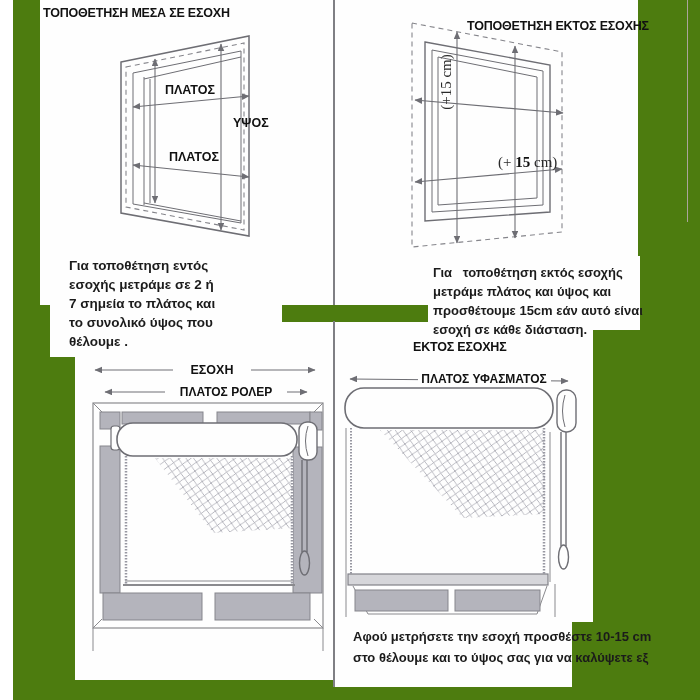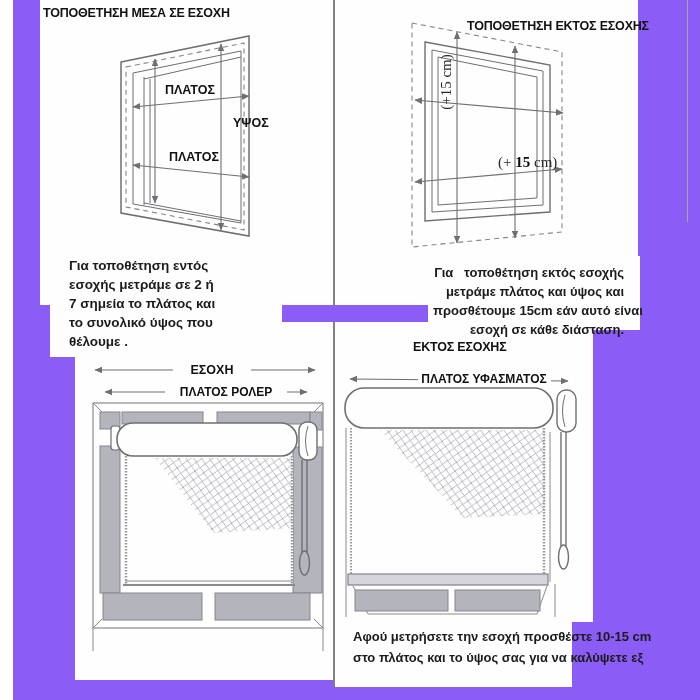--- a/index.html
+++ b/index.html
@@ -1,29 +1,29 @@
 <!DOCTYPE html>
 <html><head>
 <meta charset="utf-8">
 <style>
   html,body{margin:0;padding:0;}
   body{width:700px;height:700px;overflow:hidden;background:#f1ece2;
        font-family:"Liberation Sans",sans-serif;color:#1b1b1b;}
-  .page{position:relative;width:700px;height:700px;background:#8b5cf6;}
+  .page{position:relative;width:700px;height:700px;background:#4d7c0f;}
   .panel{position:absolute;background:#fefefe;}
   .vdivider{position:absolute;width:2px;background:#7f7f84;}
   .edge-line{position:absolute;width:1px;background:#aaa59b;}
   .white-strip{position:absolute;background:#ffffff;}
   .sec-title{position:absolute;font-weight:bold;font-size:12.5px;letter-spacing:-0.2px;
              color:#111;white-space:nowrap;}
   .textblock{position:absolute;background:#fefefe;font-weight:bold;color:#1b1b1b;}
   .textblock .ln{white-space:pre;line-height:19px;font-size:13px;}
   .tb-left{left:50px;top:248px;width:232px;height:109px;padding:8px 0 0 7px;box-sizing:border-box;}
   .tb-left .ln{font-size:13.5px;line-height:19px;margin-left:12px;}
-  .tb-right{left:428px;top:256px;width:212px;height:74px;padding:7px 16px 0 5px;box-sizing:border-box;text-align:right;}
+  .tb-right{left:428px;top:256px;width:212px;height:74px;padding:7px 4px 0 5px;box-sizing:border-box;}
   .tb-bottom{left:335px;top:618px;width:237px;height:69px;padding:8px 0 0 18px;box-sizing:border-box;}
   .tb-bottom .ln{line-height:21px;}
   svg{position:absolute;overflow:visible;}
   svg text{font-family:"Liberation Sans",sans-serif;}
   .lbl{font-weight:bold;font-size:12.5px;fill:#111;}
   .lbl-sm{font-weight:bold;font-size:12px;fill:#111;}
   .serif{font-family:"Liberation Serif",serif;font-size:15px;fill:#2a2a2a;font-weight:normal;}
 </style>
 </head>
 <body>
@@ -216,16 +216,16 @@
     </g>
     <g stroke="#6e6e74" stroke-width="1.4" fill="none">
       <line x1="226" y1="110" x2="226" y2="224"></line>
       <line x1="231" y1="110" x2="231" y2="224"></line>
       <ellipse cx="228.5" cy="235" rx="5" ry="12"></ellipse>
     </g>
   </svg>
 
   <div class="textblock tb-bottom">
     <div class="ln">Αφού μετρήσετε την εσοχή προσθέστε 10-15 cm</div>
-    <div class="ln">στο πλάτος και το ύψος σας για να καλύψετε εξ</div>
+    <div class="ln">στο θέλουμε και το ύψος σας για να καλύψετε εξ</div>
   </div>
 
 </div>
 
 </body></html>

